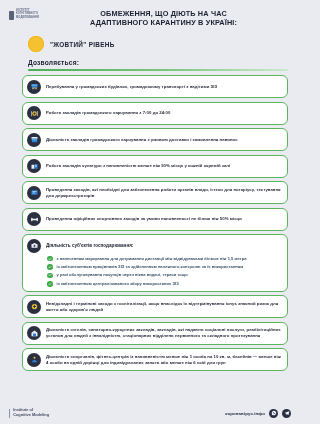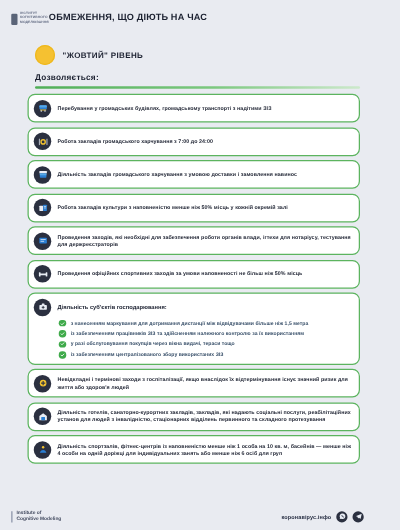--- a/index.html
+++ b/index.html
@@ -21,21 +21,21 @@
   .brand-mark{
     width:5px;height:9px;background:#5a6478;
     border-radius:1px;flex:0 0 auto;margin-top:1px;
   }
   .brand-lines{display:flex;flex-direction:column;gap:0.5px;}
   .brand-lines span{
     font-size:2.6px;line-height:2.9px;color:#5f6880;
     letter-spacing:.15px;white-space:nowrap;font-weight:700;
   }
   .title{
-    flex:1;text-align:left;
+    flex:1;text-align:center;
     padding-right:4px;padding-top:2px;
   }
   .title div{
     font-size:7.3px;line-height:9.2px;
     font-weight:700;letter-spacing:.15px;color:#1b2030;
   }
   
   .level{
     display:flex;align-items:center;gap:6px;
     padding:8px 0 0 28px;
@@ -125,20 +125,21 @@
   <div class="brand">
     <div class="brand-mark"></div>
     <div class="brand-lines">
       <span>ІНСТИТУТ</span>
       <span>КОГНІТИВНОГО</span>
       <span>МОДЕЛЮВАННЯ</span>
     </div>
   </div>
   <div class="title">
     <div>ОБМЕЖЕННЯ, ЩО ДІЮТЬ НА ЧАС</div>
+    <div>АДАПТИВНОГО КАРАНТИНУ В УКРАЇНІ:</div>
   </div>
 </div>
 
 <div class="level">
   <div class="level-dot"></div>
   <div class="level-label">"ЖОВТИЙ" РІВЕНЬ</div>
 </div>
 
 <div class="section">
   <div class="section-title">Дозволяється:</div>

